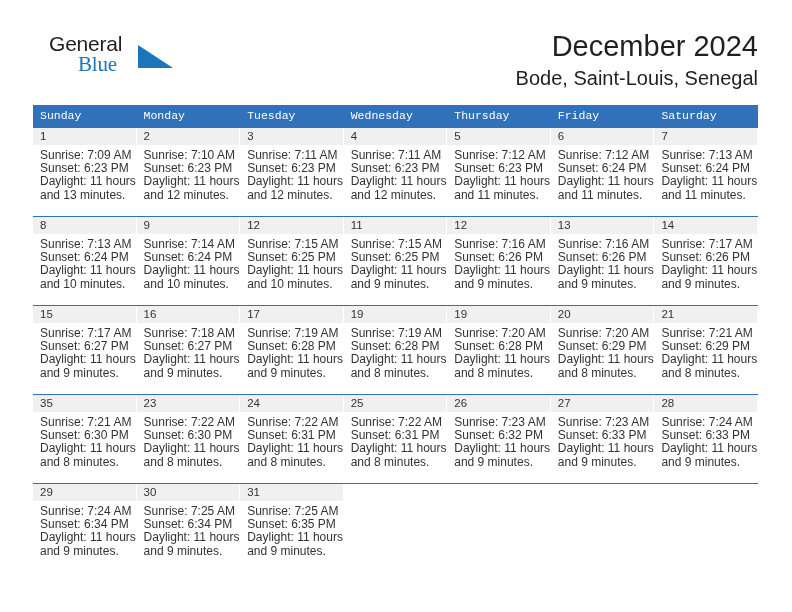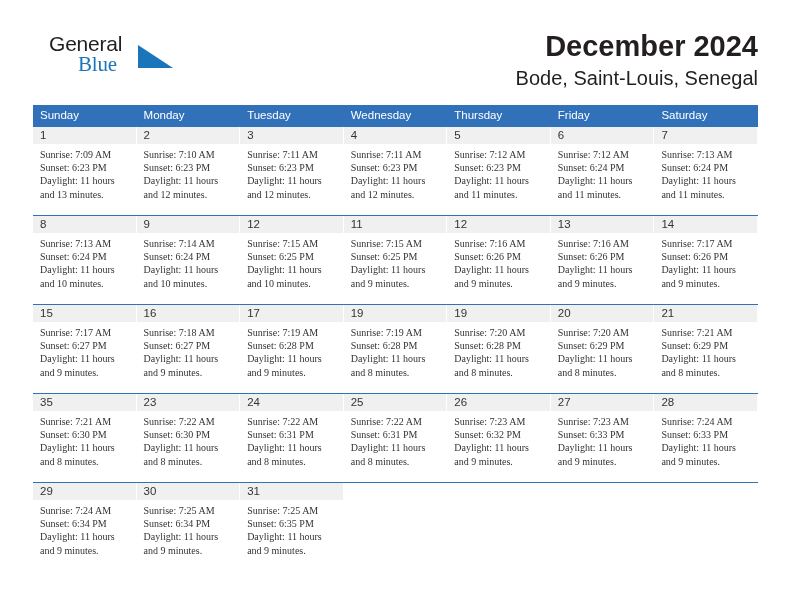--- a/index.html
+++ b/index.html
@@ -65,21 +65,21 @@
   }
 
   .title-block {
     position: absolute;
     right: 0;
     top: 0;
     text-align: right;
   }
   .cal-title {
     font-size: 29px;
-    font-weight: bold;
+    font-weight: normal;
     color: #231f20;
     line-height: 36px;
     white-space: nowrap;
   }
   .cal-subtitle {
     font-size: 20px;
     font-weight: normal;
     color: #231f20;
     line-height: 22px;
     margin-top: 3px;
@@ -99,20 +99,21 @@
 
   .calendar thead th {
     background: #3071b9;
     color: #ffffff;
     font-size: 11.5px;
     font-weight: normal;
     text-align: left;
     padding: 4px 0 5px 7px;
     height: 12px;
     border: none;
+    font-family: Liberation Mono, monospace;
   }
 
   .week-row td {
     vertical-align: top;
     padding: 0;
     border: none;
     border-top: 1.6px solid #3071b9;
     height: 88px;
   }
   .week-row.last td { height: 70px; }
@@ -129,24 +130,23 @@
     font-size: 11.5px;
     color: #333333;
     border-right: 1px solid #ffffff;
   }
   .cell.empty .daynum-band {
     background: #ffffff;
     border-right: none;
   }
   .details {
     padding: 4px 6px 0 7px;
-    font-size: 10px;
+    font-size: 12px;
     line-height: 13.2px;
     color: #333333;
-    font-family: Liberation Serif, serif;
   }
   .details div { white-space: nowrap; }
 </style>
 </head>
 <body>
 
 <div class="page">
 
   <div class="header">
 

